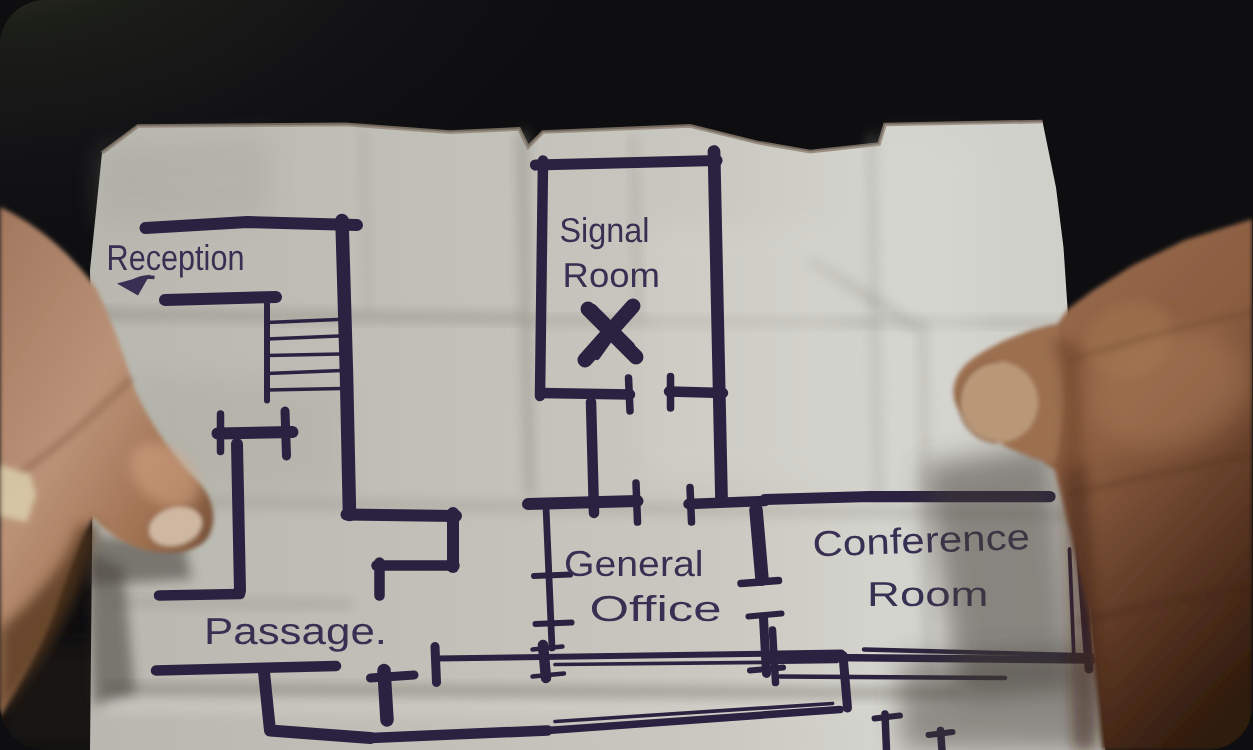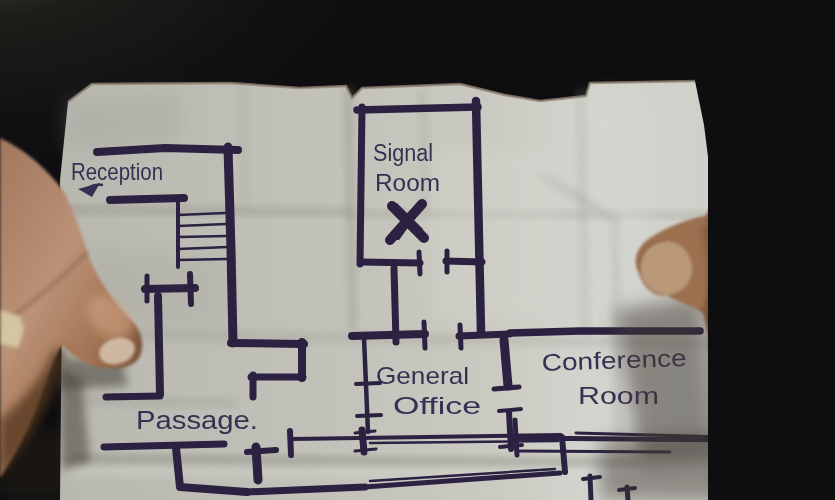--- a/index.html
+++ b/index.html
@@ -1,16 +1,16 @@
 <!DOCTYPE html>
 <html><head>
 <meta charset="utf-8">
 <style>
   html,body{margin:0;padding:0;background:#0e0e10;}
-  #stage{width:708px;height:500px;overflow:hidden;position:relative;font-family:"Liberation Sans",sans-serif;}
+  #stage{width:835px;height:500px;overflow:hidden;position:relative;font-family:"Liberation Sans",sans-serif;border-radius:30px;}
   svg{display:block;}
 </style>
 </head>
 <body>
 <div id="stage">
 <svg width="835" height="500" viewBox="0 0 835 500">
 <defs>
   <radialGradient id="bgTL" cx="-2%" cy="-14%" r="50%">
     <stop offset="0%" stop-color="#454a3c"></stop>
     <stop offset="35%" stop-color="#1c1e18"></stop>

